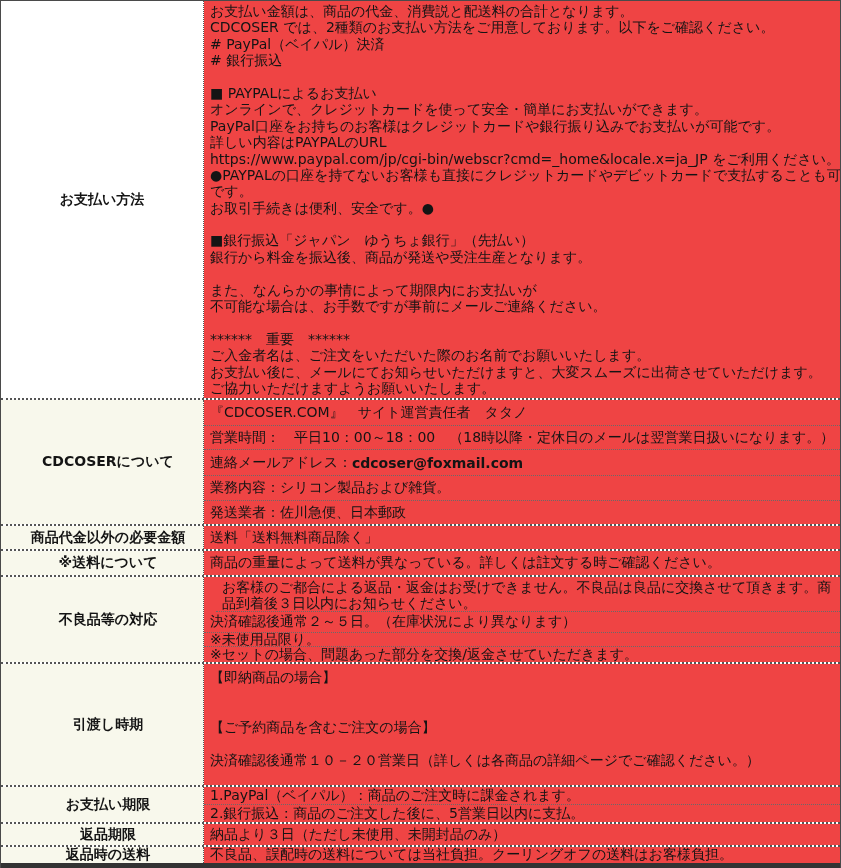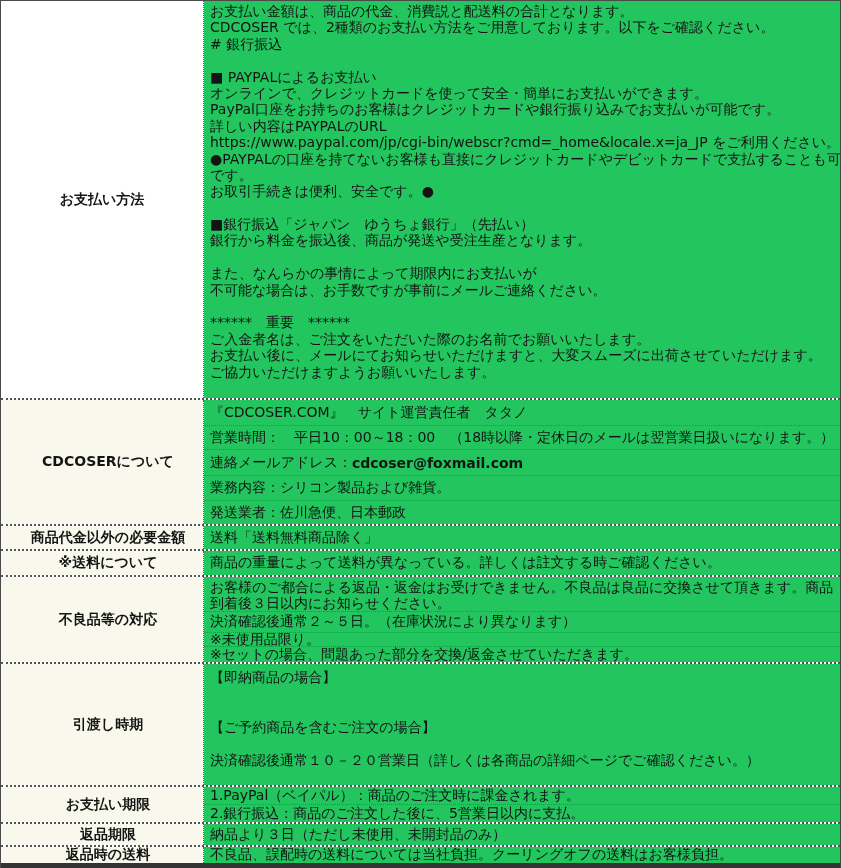--- a/index.html
+++ b/index.html
@@ -14,21 +14,21 @@
   .trow { display:flex; width:100%; border-top:2px dotted #555; }
   .trow.first { border-top:none; }
   .lcell {
     flex:0 0 203px; width:203px;
     border-right:1px dotted #555;
     display:flex; align-items:center; justify-content:center;
     font-weight:bold; text-align:center;
     background:#ffffff; padding:0 4px;
   }
   .lcell.cream { background:#f8f8ec;padding-left:16px; }
-  .rcell { flex:1; min-width:0; background:#22c55e; overflow:hidden; }
+  .rcell { flex:1; min-width:0; background:#ef4444; overflow:hidden; }
   .lines { padding:2px 4px 0 6px; }
   .line { line-height:16.4px; height:16.4px; white-space:nowrap; }
   .lines6 { padding:5px 4px 0 6px; }
   .lines6 .line { line-height:16.6px; height:16.6px; }
   .subrow {
     display:flex; align-items:center;
     padding-left:6px; border-bottom:1px dotted #6a6a6a;
     white-space:nowrap; overflow:hidden;
   }
   .subrow.last { border-bottom:none; }
@@ -39,39 +39,40 @@
   .single { display:flex; align-items:center; padding-left:6px; white-space:nowrap; overflow:hidden; }
   .bold { font-weight:bold; }
   
   .r1 { height:397px; }
   .r2 { height:126px; }
   .r2 .sa { height:26px; } .r2 .sb { height:24px; } .r2 .sc { height:26px; }
   .r2 .sd { height:25px; } .r2 .se { height:23px; }
   .r3 { height:25px; }
   .r4 { height:26px; }
   .r5 { height:87px; }
-  .r5 .sa { height:35px; } .r5 .sb { height:21px; } .r5 .sc { height:14px;text-align:center; } .r5 .sd { height:15px; }
+  .r5 .sa { height:35px;margin-left:12px; } .r5 .sb { height:21px; } .r5 .sc { height:14px;text-align:center; } .r5 .sd { height:15px; }
   .r6 { height:123px; }
   .r7 { height:37px; }
   .r7 .sa { height:18px; } .r7 .sb { height:17px; }
   .r8 { height:23px; }
   .r9 { height:18px; }
   .bottom-bar { height:5px; background:#333333; }
 </style>
 </head>
 <body>
 
 <div class="page">
 
   <div class="trow first r1">
     <div class="lcell">お支払い方法</div>
     <div class="rcell">
       <div class="lines">
           <div class="line">お支払い金額は、商品の代金、消費説と配送料の合計となります。</div>
           <div class="line">CDCOSER では、2種類のお支払い方法をご用意しております。以下をご確認ください。</div>
+          <div class="line"># PayPal（ベイパル）決済</div>
           <div class="line"># 銀行振込</div>
           <div class="line">&nbsp;</div>
           <div class="line">■ PAYPALによるお支払い</div>
           <div class="line">オンラインで、クレジットカードを使って安全・簡単にお支払いができます。</div>
           <div class="line">PayPal口座をお持ちのお客様はクレジットカードや銀行振り込みでお支払いが可能です。</div>
           <div class="line">詳しい内容はPAYPALのURL</div>
           <div class="line">https://www.paypal.com/jp/cgi-bin/webscr?cmd=_home&amp;locale.x=ja_JP をご利用ください。</div>
           <div class="line">●PAYPALの口座を持てないお客様も直接にクレジットカードやデビットカードで支払することも可能</div>
           <div class="line">です。</div>
           <div class="line">お取引手続きは便利、安全です。●</div>

